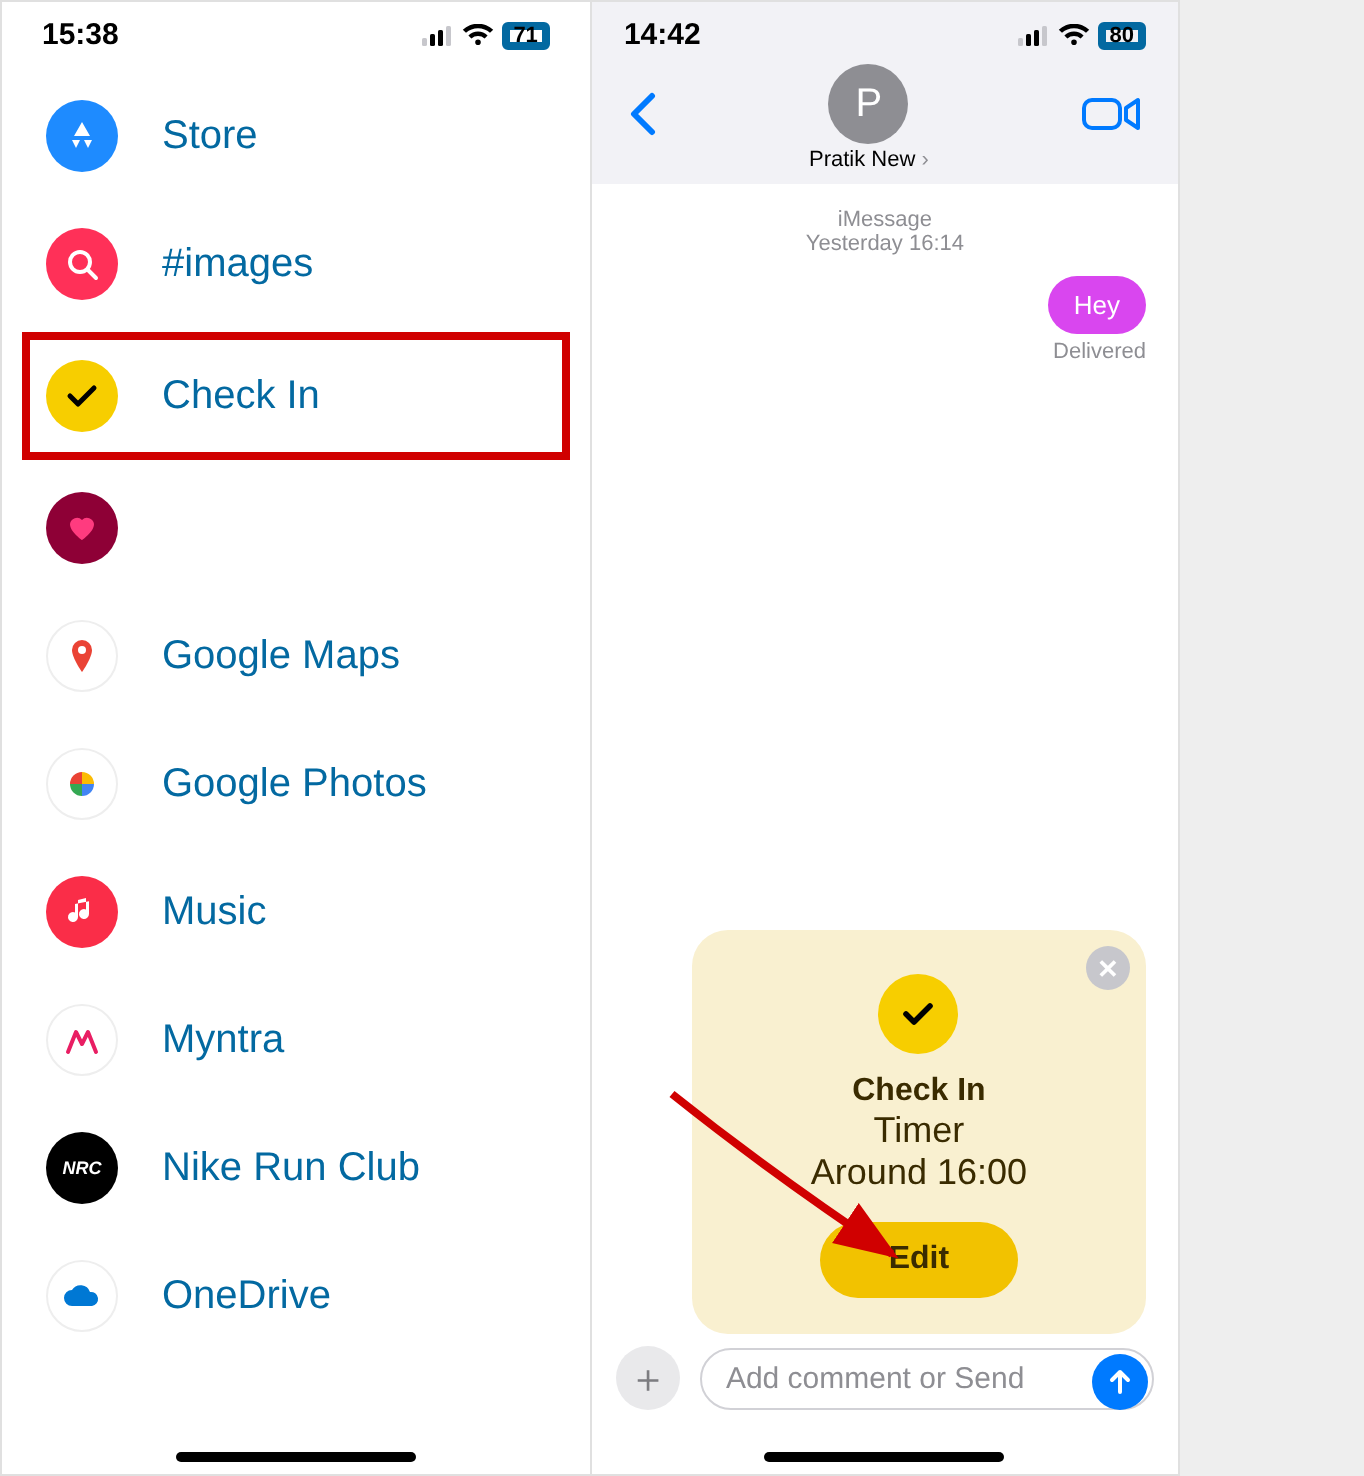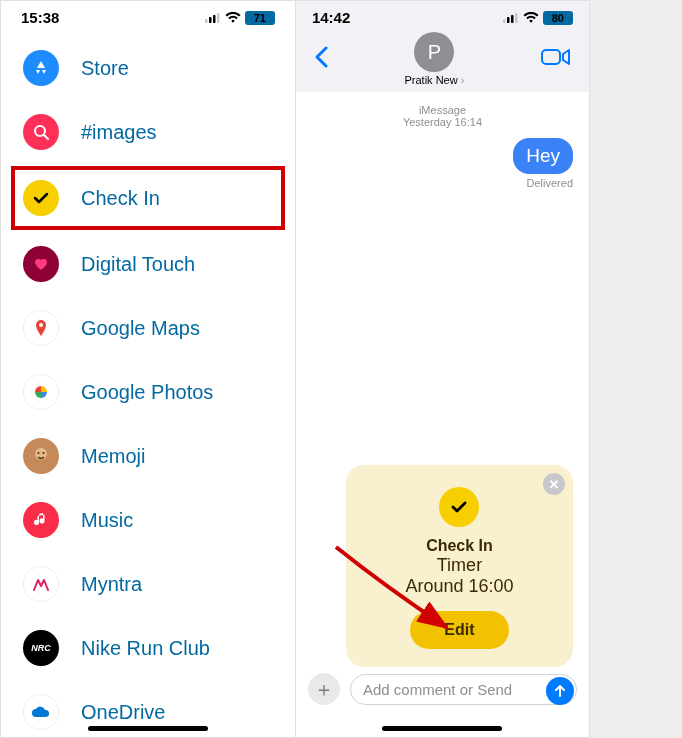--- a/index.html
+++ b/index.html
@@ -5,21 +5,21 @@
   * { margin: 0; padding: 0; box-sizing: border-box; }
   body { font-family: -apple-system, BlinkMacSystemFont, "Segoe UI", Helvetica, Arial, sans-serif; background: #eee; }
   .container { display: flex; width: 590px; height: 738px; background: #fff; }
   .phone { position: relative; width: 341px; height: 738px; background: #fff; border: 1px solid #e0e0e0; overflow: hidden; }
   .phone-left { border-right: none; }
   .phone-right { border-left: 1px solid #e0e0e0; }
 
   
   .status-bar { display: flex; justify-content: space-between; align-items: center; padding: 8px 20px 4px; font-size: 15px; font-weight: 600; }
   .status-right { display: flex; align-items: center; gap: 4px; }
-  .battery-box { display: inline-flex; align-items: center; border: 7px solid #0369a1; border-radius: 3px; padding: 0 2px; font-size: 11px; height: 14px; }
+  .battery-box { display: inline-flex; align-items: center; border: 4px solid #0369a1; border-radius: 3px; padding: 0 2px; font-size: 11px; height: 14px; }
 
   
   .app-list { padding: 6px 0; }
   .app-row { display: flex; align-items: center; gap: 22px; padding: 14px 22px; }
   .app-icon { width: 36px; height: 36px; border-radius: 50%; display: flex; align-items: center; justify-content: center; flex-shrink: 0; font-style: italic; }
   .app-label { font-size: 20px; color: #0369a1; }
   .highlight-box { border: 4px solid #d00000; margin: 2px 10px; padding: 10px 12px 10px 8px; display: flex; align-items: center; gap: 22px; }
   .highlight-box .app-icon { margin-left: 0; }
 
   
@@ -28,21 +28,21 @@
   .back-btn { color: #007aff; font-size: 28px; font-weight: 400; padding: 0 8px; }
   .avatar-wrap { text-align: center; flex: 1; }
   .avatar { width: 40px; height: 40px; border-radius: 50%; background: #8e8e93; color: #fff; display: inline-flex; align-items: center; justify-content: center; font-size: 20px; font-weight: 500; }
   .contact-name { font-size: 11px; color: #000; margin-top: 2px; }
   .contact-name .chev { color: #8e8e93; }
   .video-btn { color: #007aff; padding: 0 8px; }
 
   
   .thread { padding: 12px 16px; }
   .meta-line { text-align: center; font-size: 11px; color: #8e8e93; }
-  .bubble-out { background: #3b82f6; color: #fff; border-radius: 16px; padding: 7px 13px; font-size: 19px; display: inline-block; float: right; margin-top: 10px; }
+  .bubble-out { background: #d946ef; color: #fff; border-radius: 16px; padding: 7px 13px; font-size: 13px; display: inline-block; float: right; margin-top: 10px; }
   .clearfix::after { content: ""; display: block; clear: both; }
   .sub-line { text-align: right; font-size: 11px; color: #8e8e93; margin-top: 3px; }
 
   
   .checkin-card-wrap { position: absolute; bottom: 70px; left: 50px; right: 16px; }
   .checkin-card { background: #f9f0d0; border-radius: 18px; padding: 22px 14px 18px; position: relative; text-align: center; }
   .card-close { position: absolute; top: 8px; right: 8px; width: 22px; height: 22px; border-radius: 50%; background: #c7c7cc; color: #fff; display: flex; align-items: center; justify-content: center; font-size: 13px; font-weight: bold; }
   .card-icon { width: 40px; height: 40px; border-radius: 50%; background: #f7ce00; display: inline-flex; align-items: center; justify-content: center; font-size: 22px; }
   .card-title { font-size: 16px; font-weight: 700; margin-top: 10px; color: #3a2b00; }
   .card-sub { font-size: 18px; color: #3a2b00; }
@@ -120,21 +120,20 @@
         </span>
         <span class="app-label">Check In</span>
       </div>
 
       <div class="app-row">
         <span class="app-icon" style="background:#8e0036">
           <svg width="20" height="20" viewBox="0 0 20 20">
               <path d="M10 16s-6-4-6-8a3.5 3.5 0 016-2 3.5 3.5 0 016 2c0 4-6 8-6 8z" fill="#ff3b7f"></path>
             </svg>
         </span>
-        <span class="app-label">Digital Touch</span>
       </div>
 
       <div class="app-row">
         <span class="app-icon" style="background:#fff;border:1px solid #eee">
           <svg width="20" height="20" viewBox="0 0 20 20">
               <path d="M10 2a5 5 0 00-5 5c0 4 5 11 5 11s5-7 5-11a5 5 0 00-5-5z" fill="#ea4335"></path>
               <circle cx="10" cy="7" r="2" fill="#fff"></circle>
             </svg>
         </span>
         <span class="app-label">Google Maps</span>
@@ -145,31 +144,20 @@
           <svg width="20" height="20" viewBox="0 0 20 20">
               <path d="M10 10V4a6 6 0 016 6h-6z" fill="#fbbc04"></path>
               <path d="M10 10h6a6 6 0 01-6 6v-6z" fill="#4285f4"></path>
               <path d="M10 10v6a6 6 0 01-6-6h6z" fill="#34a853"></path>
               <path d="M10 10H4a6 6 0 016-6v6z" fill="#ea4335"></path>
             </svg>
         </span>
         <span class="app-label">Google Photos</span>
       </div>
 
-      <div class="app-row">
-        <span class="app-icon" style="background:#c48a5a">
-          <svg width="22" height="22" viewBox="0 0 22 22">
-              <circle cx="11" cy="9" r="6" fill="#e8b88a"></circle>
-              <circle cx="8.5" cy="8" r="1" fill="#3a2b00"></circle>
-              <circle cx="13.5" cy="8" r="1" fill="#3a2b00"></circle>
-              <path d="M8 12q3 3 6 0" stroke="#3a2b00" stroke-width="1.2" fill="none"></path>
-            </svg>
-        </span>
-        <span class="app-label">Memoji</span>
-      </div>
 
       <div class="app-row">
         <span class="app-icon" style="background:#fa2d48">
           <svg width="18" height="18" viewBox="0 0 18 18">
               <path d="M7 3v8.5a2.5 2.5 0 11-1.5-2.3V5l7-1.4v6.4a2.5 2.5 0 11-1.5-2.3V2L7 3z" fill="#fff"></path>
             </svg>
         </span>
         <span class="app-label">Music</span>
       </div>
 

